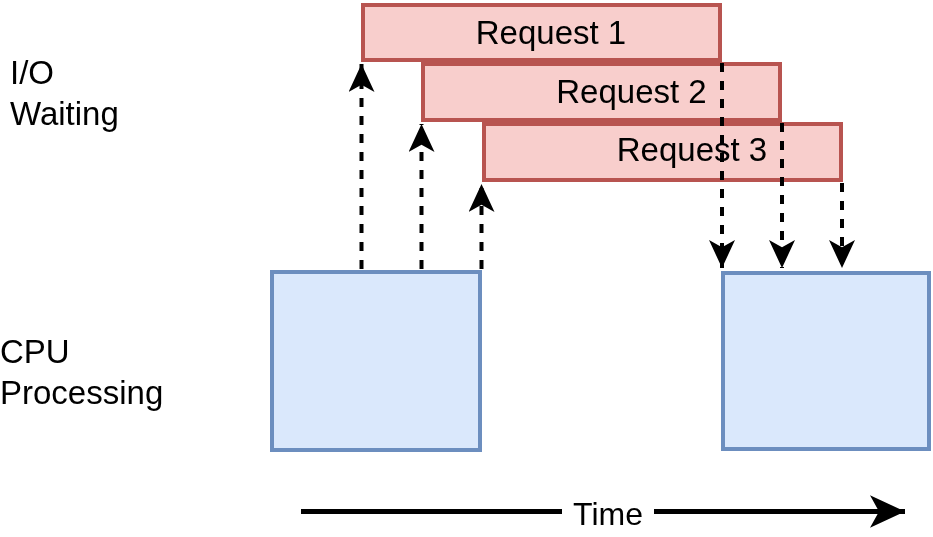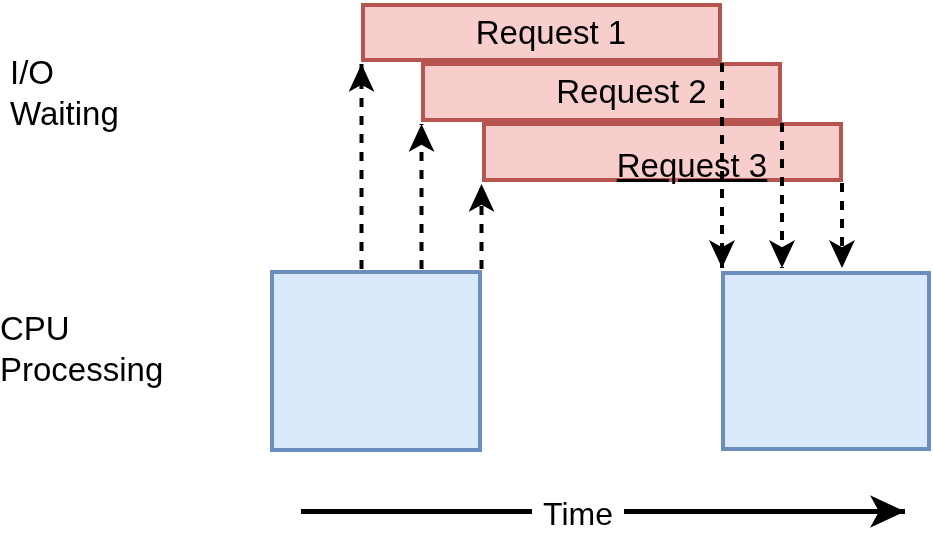--- a/index.html
+++ b/index.html
@@ -55,21 +55,21 @@
   .bar-label {
     position: absolute;
     color: var(--text-color, #000000);
     font-size: 33px;
     display: flex;
     align-items: center;
     justify-content: center;
   }
   .time-label {
     position: absolute;
-    left: 532px;
+    left: 562px;
     top: 495px;
     width: 92px;
     height: 38px;
     background: var(--time-label-bg, #ffffff);
     color: var(--text-color, #000000);
     font-size: 32px;
     display: flex;
     align-items: center;
     justify-content: center;
   }
@@ -100,24 +100,24 @@
     <line class="dashed-arrow" x1="722" y1="63" x2="722" y2="268" marker-end="url(#ah)"></line>
     <line class="dashed-arrow" x1="782" y1="123" x2="782" y2="268" marker-end="url(#ah)"></line>
     <line class="dashed-arrow" x1="842" y1="183" x2="842" y2="268" marker-end="url(#ah)"></line>
 
     <line class="axis-line" x1="301" y1="511.5" x2="905" y2="511.5" marker-end="url(#ah)"></line>
   </svg>
 
   <div class="label" style="left:10px; top:52px; width:160px;">I/O
 Waiting</div>
 
-  <div class="label" style="left:0px; top:308px; width:183px;">CPU
+  <div class="label" style="left:0px; top:331px; width:183px;">CPU
 Processing</div>
 
   <div class="bar-label" style="left:361px; top:3px; width:380px; height:59px;">Request 1</div>
 
   <div class="bar-label" style="left:421px; top:62px; width:421px; height:60px;">Request 2</div>
 
-  <div class="bar-label" style="left:482px; top:136px; width:420px; height:60px;text-decoration:underline;">Request 3</div>
+  <div class="bar-label" style="left:482px; top:120px; width:420px; height:60px;">Request 3</div>
 
   <div class="time-label">Time</div>
 
 </div>
 
 </body></html>

